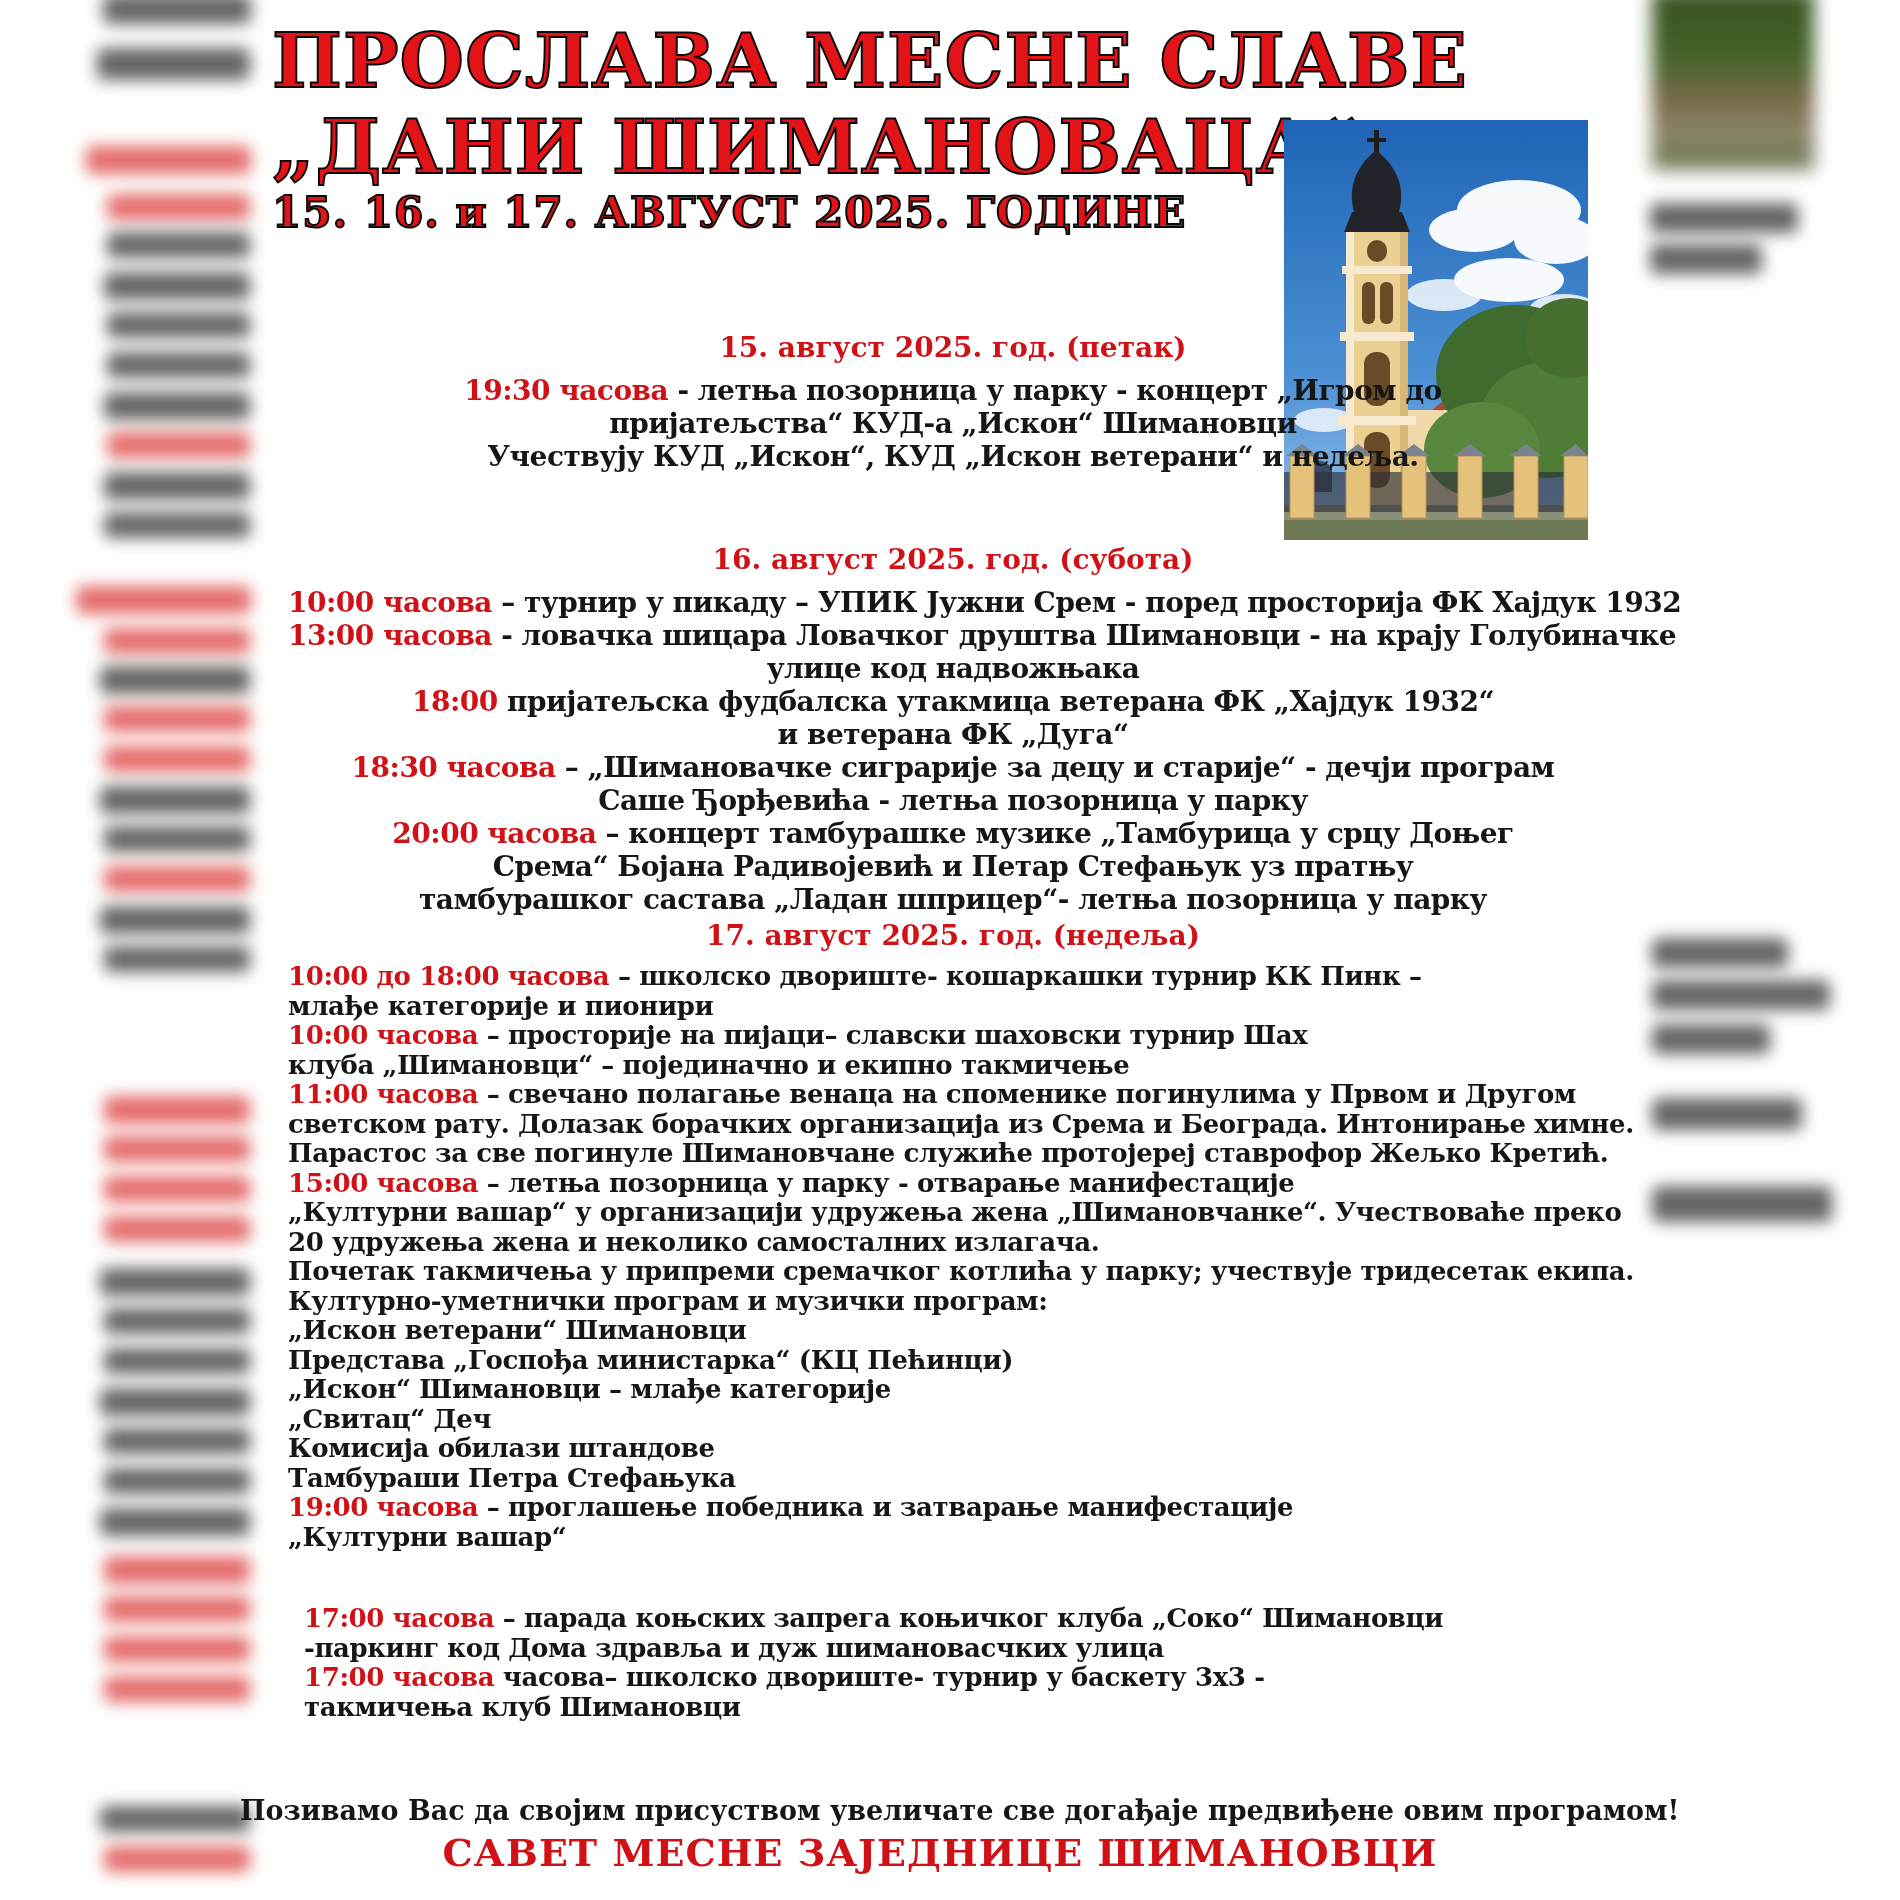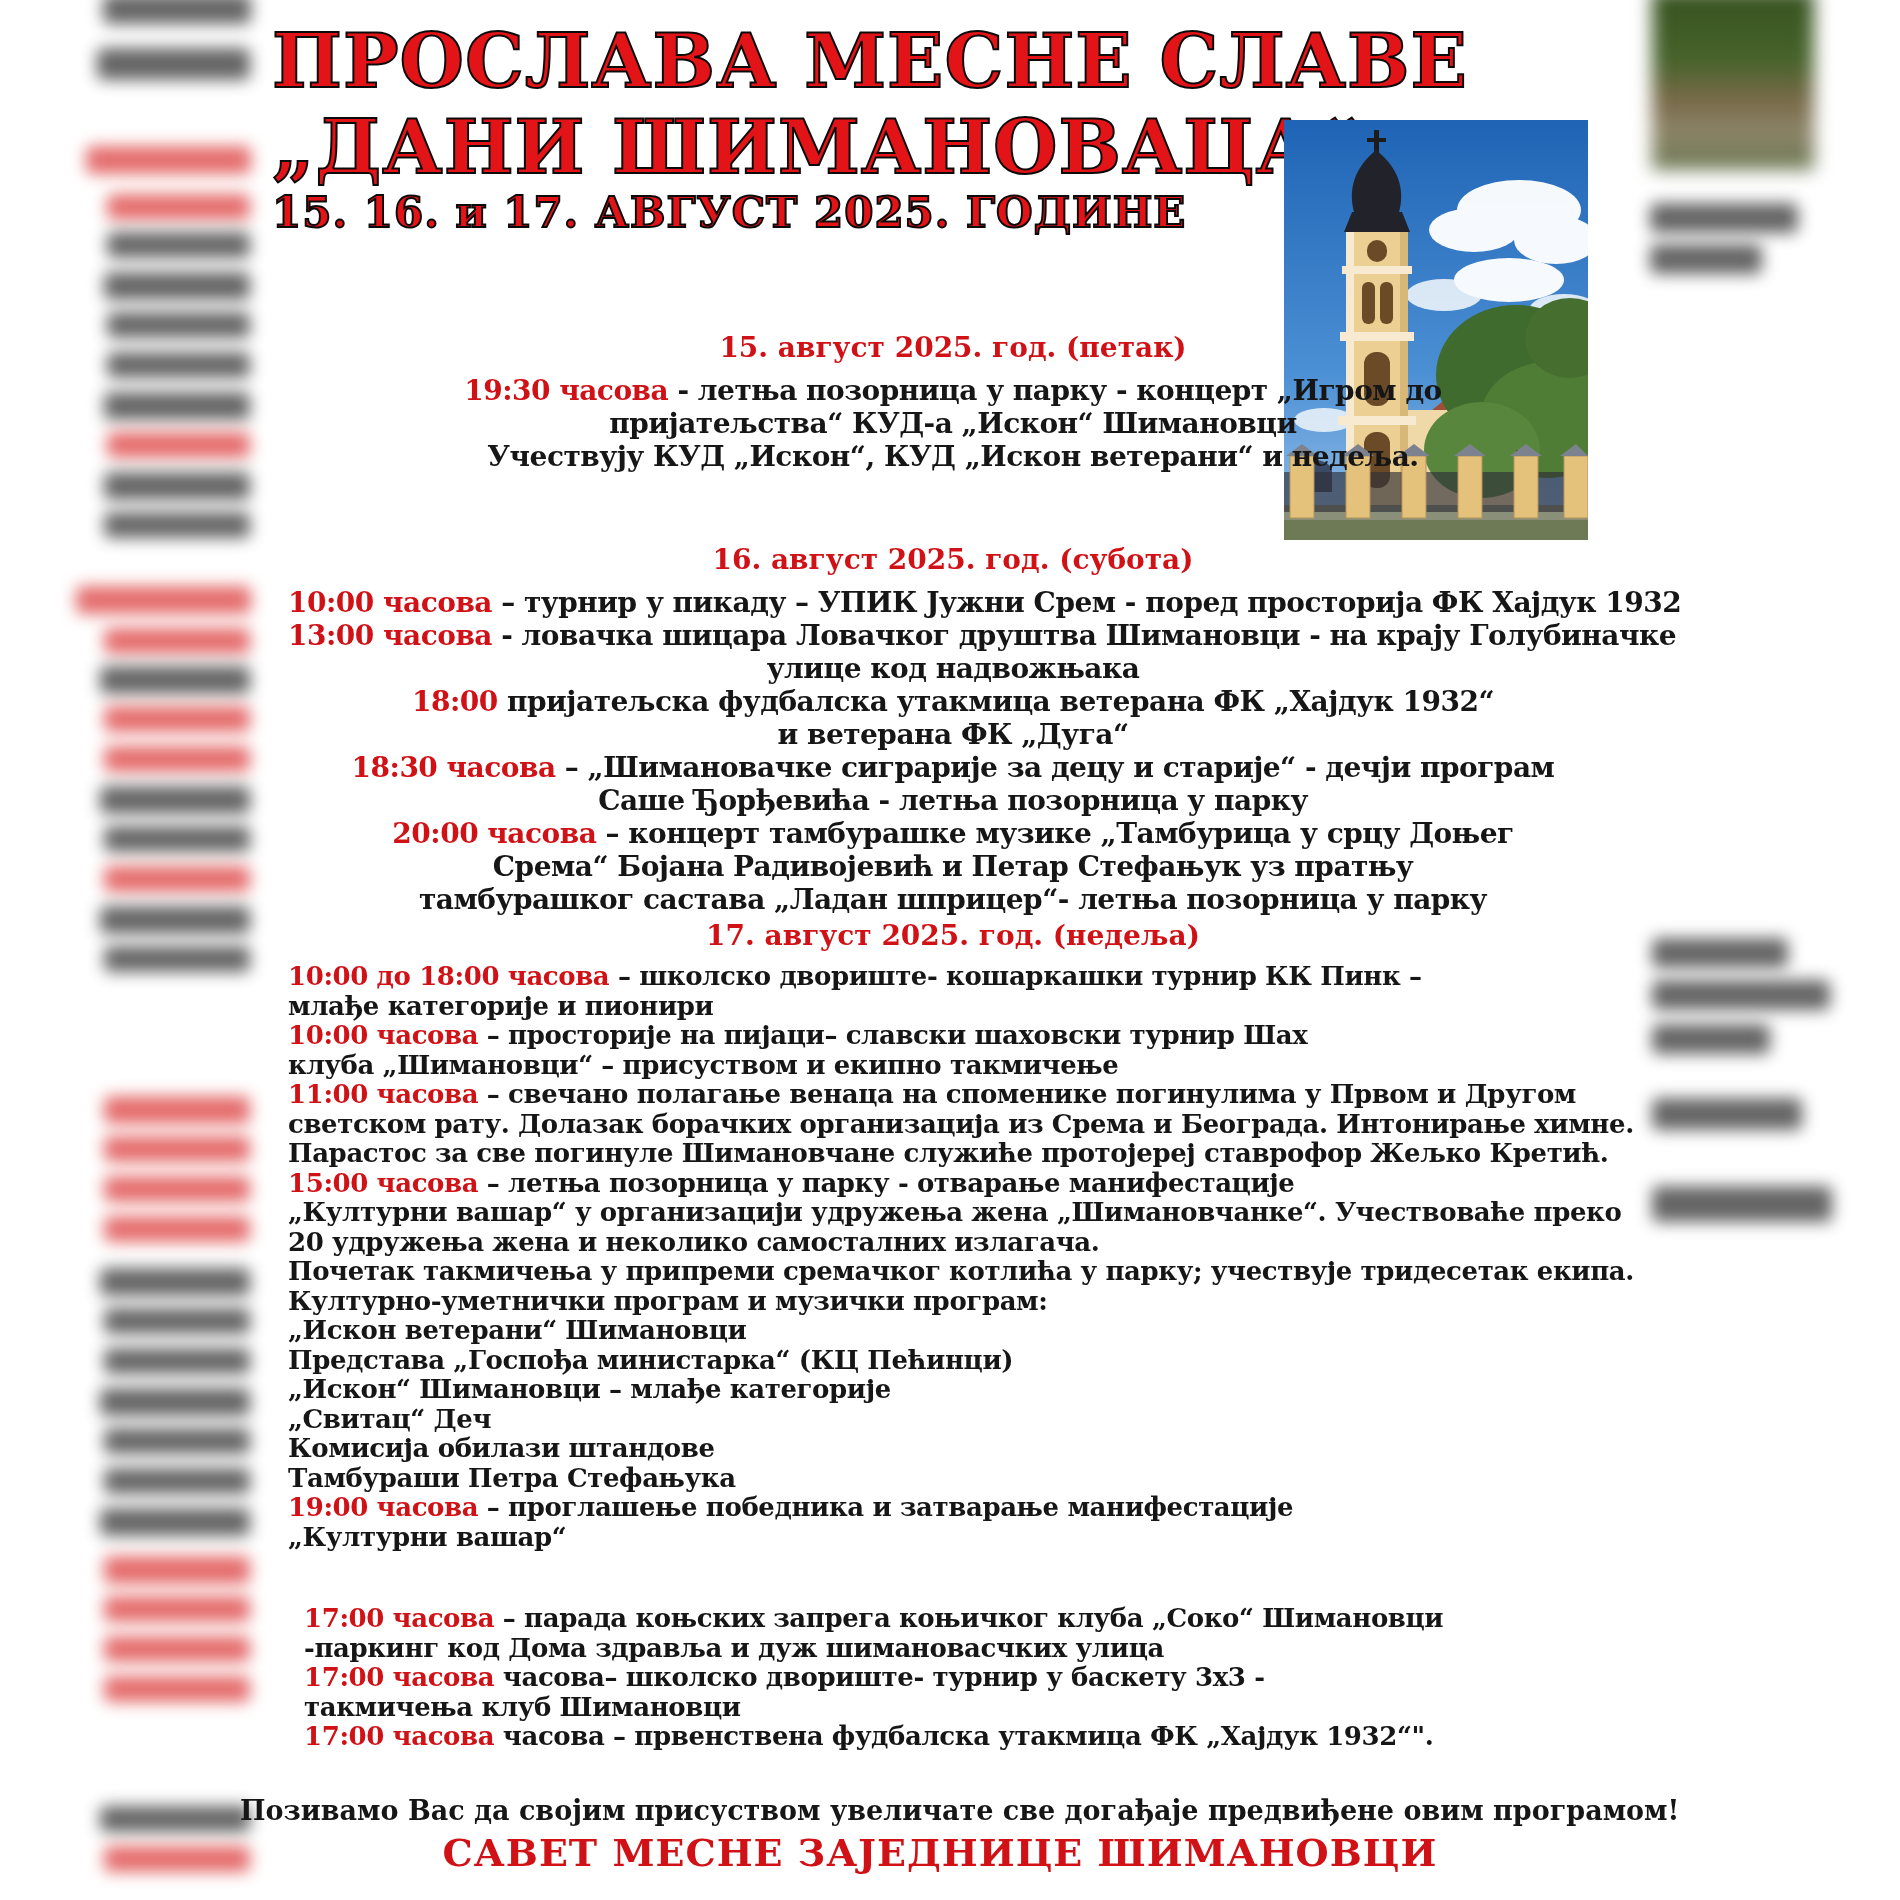--- a/index.html
+++ b/index.html
@@ -203,21 +203,21 @@
         <div class="s-line"><span>тамбурашког састава „Ладан шприцер“- летња позорница у парку</span></div>
       </div>
   </div>
 
   <div class="section sec-b" id="section-17">
     <div class="s-header">17. август 2025. год. (недеља)</div>
     <div class="s-lines">
         <div class="s-line"><span class="time">10:00 до 18:00 часова</span><span> – школско двориште- кошаркашки турнир КК Пинк –</span></div>
         <div class="s-line"><span>млађе категорије и пионири</span></div>
         <div class="s-line"><span class="time">10:00 часова</span><span> – просторије на пијаци– славски шаховски турнир Шах</span></div>
-        <div class="s-line"><span>клуба „Шимановци“ – присуством и екипно такмичење</span></div>
+        <div class="s-line"><span>клуба „Шимановци“ – појединачно и екипно такмичење</span></div>
         <div class="s-line"><span class="time">11:00 часова</span><span> – свечано полагање венаца на споменике погинулима у Првом и Другом</span></div>
         <div class="s-line"><span>светском рату. Долазак борачких организација из Срема и Београда. Интонирање химне.</span></div>
         <div class="s-line"><span>Парастос за све погинуле Шимановчане служиће протојереј ставрофор Жељко Кретић.</span></div>
         <div class="s-line"><span class="time">15:00 часова</span><span> – летња позорница у парку - отварање манифестације</span></div>
         <div class="s-line"><span>„Културни вашар“ у организацији удружења жена „Шимановчанке“. Учествоваће преко</span></div>
         <div class="s-line"><span>20 удружења жена и неколико самосталних излагача.</span></div>
         <div class="s-line"><span>Почетак такмичења у припреми сремачког котлића у парку; учествује тридесетак екипа.</span></div>
         <div class="s-line"><span>Културно-уметнички програм и музички програм:</span></div>
         <div class="s-line"><span>„Искон ветерани“ Шимановци</span></div>
         <div class="s-line"><span>Представа „Госпођа министарка“ (КЦ Пећинци)</span></div>
@@ -229,20 +229,19 @@
         <div class="s-line"><span>„Културни вашар“</span></div>
       </div>
   </div>
 
   <div class="section sec-b" id="section-17b">
     <div class="s-lines">
         <div class="s-line"><span class="time">17:00 часова</span><span> – парада коњских запрега коњичког клуба „Соко“ Шимановци</span></div>
         <div class="s-line"><span>-паркинг код Дома здравља и дуж шимановасчких улица</span></div>
         <div class="s-line"><span class="time">17:00 часова</span><span> часова– школско двориште- турнир у баскету 3х3 -</span></div>
         <div class="s-line"><span>такмичења клуб Шимановци</span></div>
-        <div class="s-line"><span class="time">17:00 часова</span><span> часова – првенствена фудбалска утакмица ФК „Хајдук 1932“".</span></div>
       </div>
   </div>
 
   <div class="footer1">Позивамо Вас да својим присуством увеличате све догађаје предвиђене овим програмом!</div>
   <div class="footer2">САВЕТ МЕСНЕ ЗАЈЕДНИЦЕ ШИМАНОВЦИ</div>
 
 </div>
 
 </body></html>

